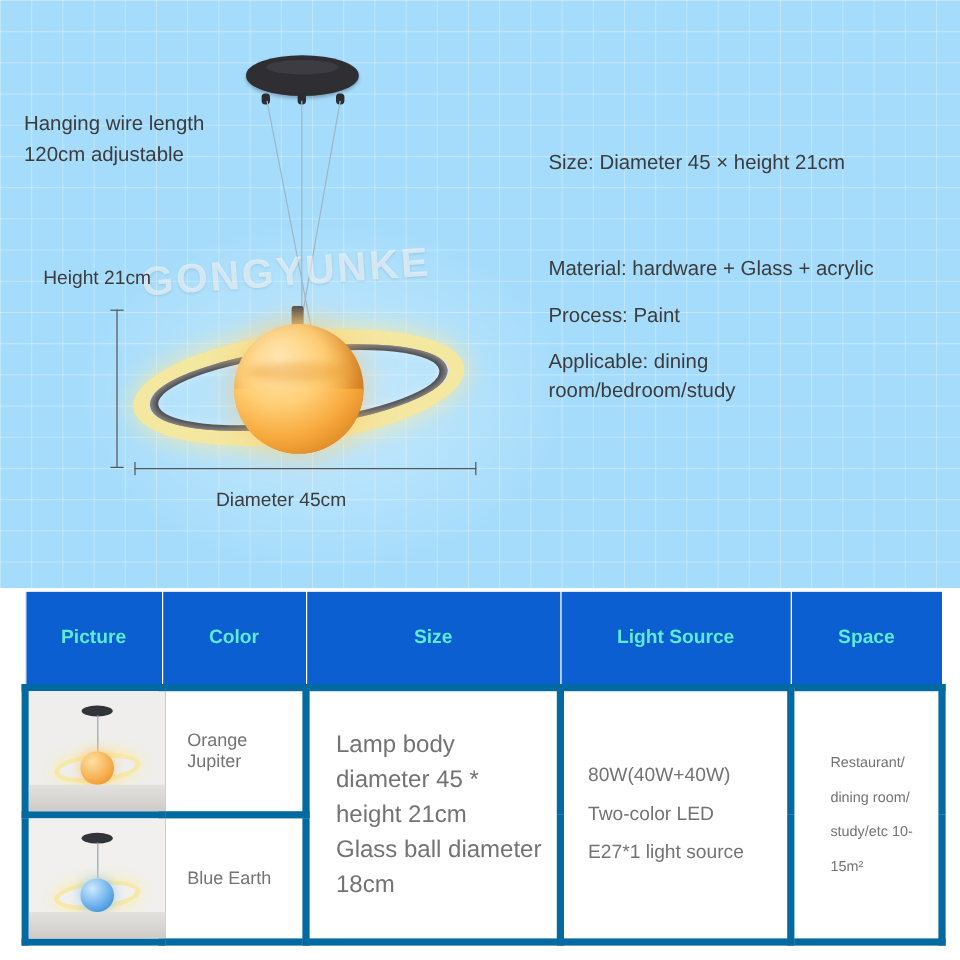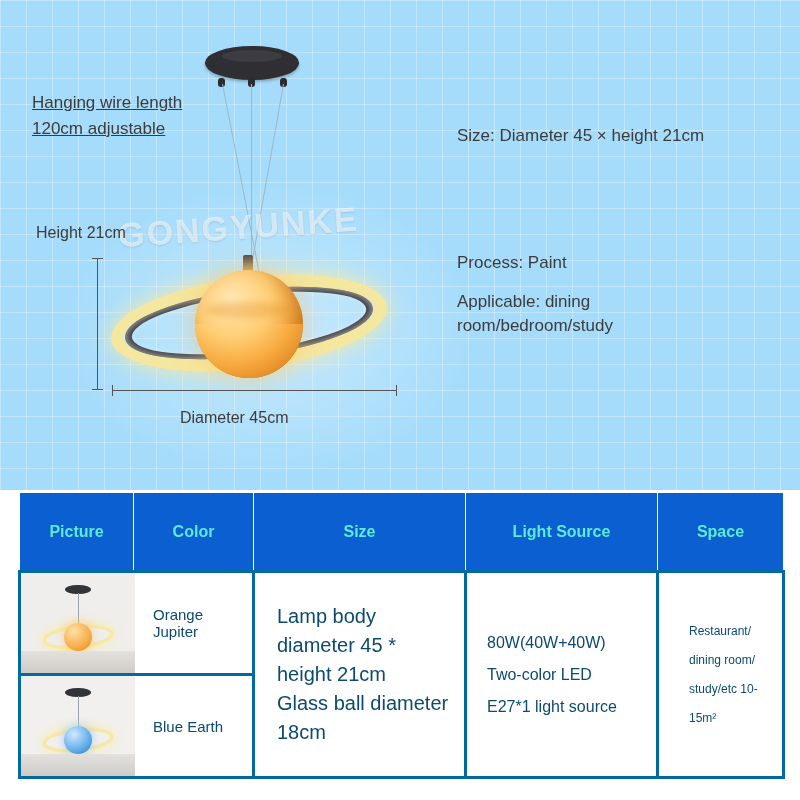--- a/index.html
+++ b/index.html
@@ -164,21 +164,21 @@
   }
 
   
   .anno {
     position: absolute;
     color: #3c3c3c;
     font-size: 17px;
     line-height: 26px;
     white-space: pre-line;
   }
-  .anno-hang { left: 32px; top: 90px; text-decoration: underline; }
+  .anno-hang { left: 20px; top: 90px; }
   .anno-height { left: 36px; top: 220px; font-size: 16px; }
   .anno-diam { left: 180px; top: 405px; font-size: 16px; }
 
   .spec {
     position: absolute;
     left: 457px;
     color: #3c3c3c;
     font-size: 17px;
     line-height: 24px;
   }
@@ -235,24 +235,24 @@
     background: #0b5fd0;
     color: #5eead4;
     font-size: 16px;
     font-weight: bold;
     height: 75px;
     border: 1px solid #ffffff;
     text-align: center;
     vertical-align: middle;
   }
   table.spec-table td {
-    border: 3px solid #0369a1;
+    border: 6px solid #0369a1;
     vertical-align: middle;
     font-size: 15px;
-    color: #0c4a6e;
+    color: #737373;
     background: #ffffff;
   }
   .col-pic { width: 114px; }
   .col-color { width: 120px; }
   .col-size { width: 212px; }
   .col-ls { width: 192px; }
   .col-space { width: 126px; }
 
   .cell-pad { padding: 6px 10px; line-height: 25px; }
   .cell-color { padding-left: 18px; font-size: 14px; }
@@ -339,20 +339,21 @@
 
     <div class="anno anno-hang">Hanging wire length
 120cm adjustable</div>
     <div class="anno anno-height">Height 21cm</div>
     <div class="anno anno-diam">Diameter 45cm</div>
 
     <div class="vbar"></div>
     <div class="hbar"></div>
 
     <div class="spec s1">Size: Diameter 45 × height 21cm</div>
+    <div class="spec s3">Material: hardware + Glass + acrylic</div>
     <div class="spec s4">Process: Paint</div>
     <div class="spec s5" style="width:250px; white-space:normal;">Applicable: dining room/bedroom/study</div>
   </div>
 
   <div class="table-wrap">
     <table class="spec-table">
       <colgroup>
         <col class="col-pic">
           <col class="col-color">
           <col class="col-size">

